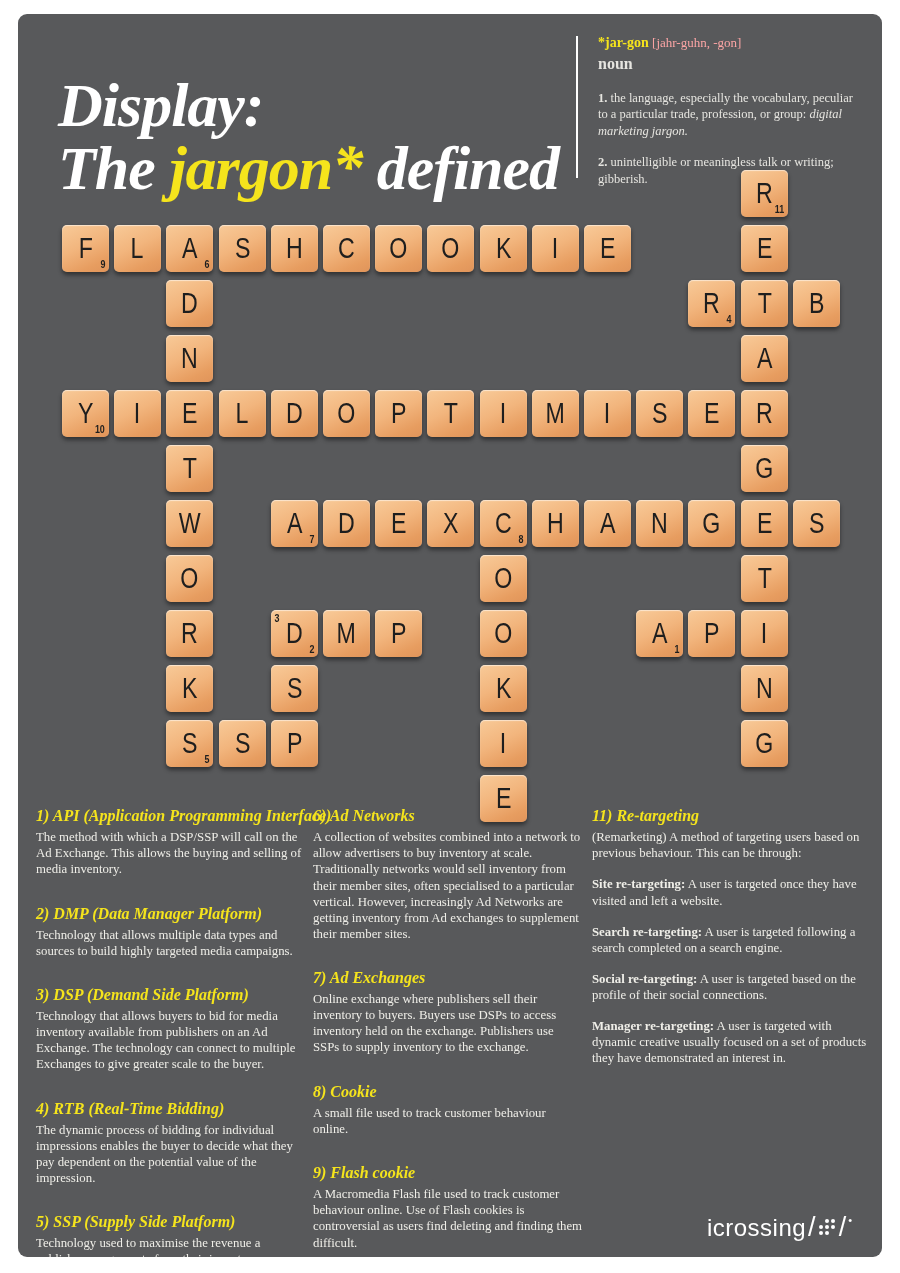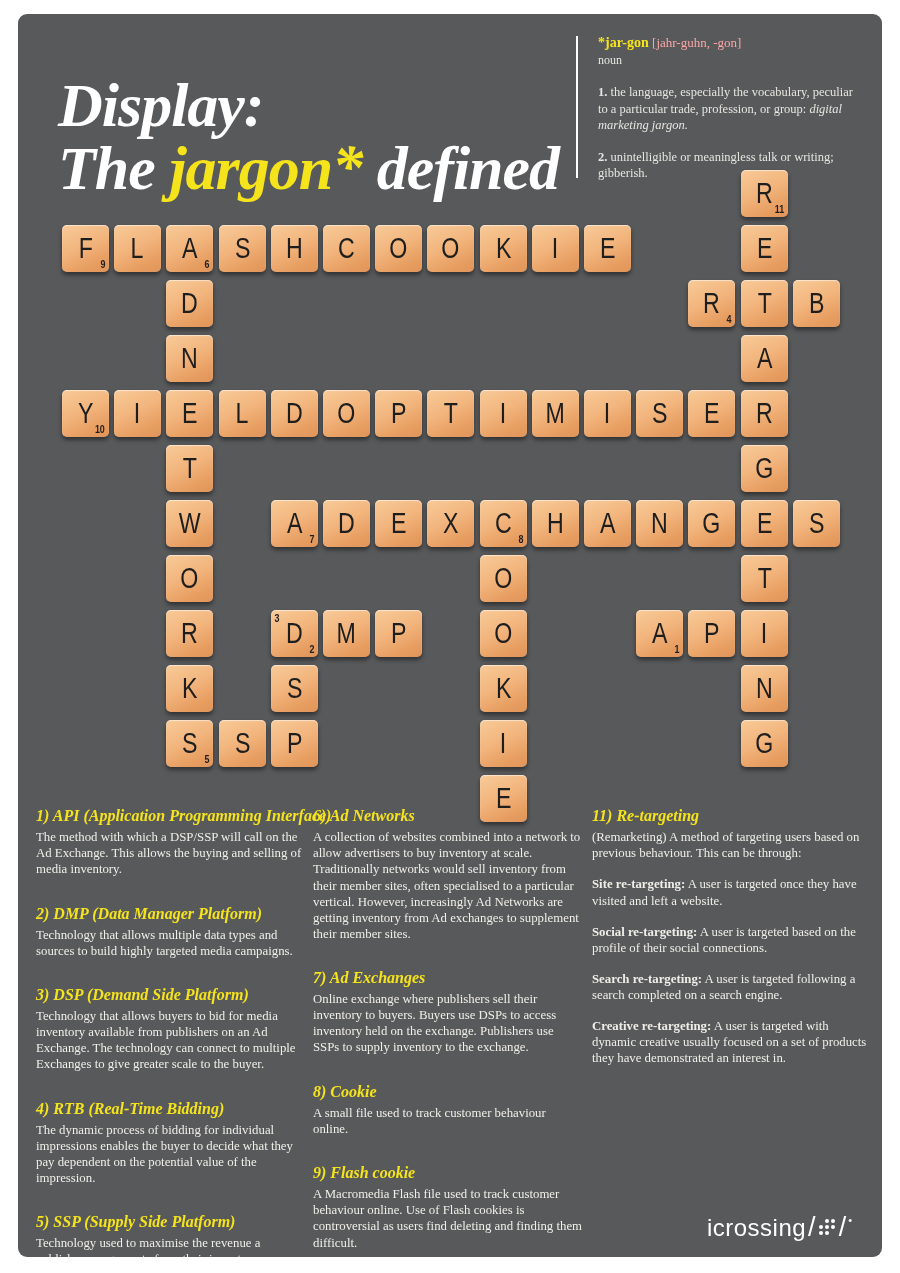--- a/index.html
+++ b/index.html
@@ -23,21 +23,21 @@
   #divider{
     position:absolute;left:558px;top:22px;width:2px;height:142px;background:#ffffff;
   }
   
   #jargon{
     position:absolute;left:580px;top:20px;width:262px;
     color:#e6e5e0;font-size:12.5px;line-height:1.32;
   }
   #jargon .term{color:#f5e41c;font-weight:bold;font-size:14px;text-align:right;}
   #jargon .pron{color:#fca5a5;font-size:13px;}
-  #jargon .pos{font-weight:normal;font-size:12px;margin-top:1px;}
+  #jargon .pos{font-weight:bold;font-size:16px;margin-top:1px;}
   #jargon p{margin:0 0 0 0;}
   #jargon .def{margin-top:15px;}
   #jargon .num{font-weight:bold;}
   #jargon .it{font-style:italic;}
   
   #board{position:absolute;left:0;top:0;width:864px;height:900px;}
   .tile{
     position:absolute;width:47px;height:47px;border-radius:5px;
     background:linear-gradient(155deg,#f8ca98 0%,#f2b57d 45%,#e79d60 80%,#e0945a 100%);
     box-shadow:0 3px 4px rgba(0,0,0,0.45), inset 0 1px 1px rgba(255,255,255,0.55);
@@ -347,23 +347,23 @@
       <div class="entry">
         <h3>9) Flash cookie</h3>
         <p>A Macromedia Flash file used to track customer behaviour online. Use of Flash cookies is controversial as users find deleting and finding them difficult.</p>
       </div>
     </div>
   <div class="defcol" id="defcol-2">
       <div class="entry">
         <h3>11) Re-targeting</h3>
         <p>(Remarketing) A method of targeting users based on previous behaviour. This can be through:</p>
         <p class="sub"><span class="lead">Site re-targeting:</span> A user is targeted once they have visited and left a website.</p>
+        <p class="sub"><span class="lead">Search re-targeting:</span> A user is targeted following a search completed on a search engine.</p>
         <p class="sub"><span class="lead">Social re-targeting:</span> A user is targeted based on the profile of their social connections.</p>
-        <p class="sub"><span class="lead">Search re-targeting:</span> A user is targeted following a search completed on a search engine.</p>
-        <p class="sub"><span class="lead">Creative re-targeting:</span> A user is targeted with dynamic creative usually focused on a set of products they have demonstrated an interest in.</p>
+        <p class="sub"><span class="lead">Manager re-targeting:</span> A user is targeted with dynamic creative usually focused on a set of products they have demonstrated an interest in.</p>
       </div>
     </div>
 
   <div id="logo">
     <span class="word">icrossing</span>
     <span class="slash">/</span>
     <span class="dots" id="logo-dots">
         <i></i>
         <i class="on"></i>
         <i class="on"></i>

